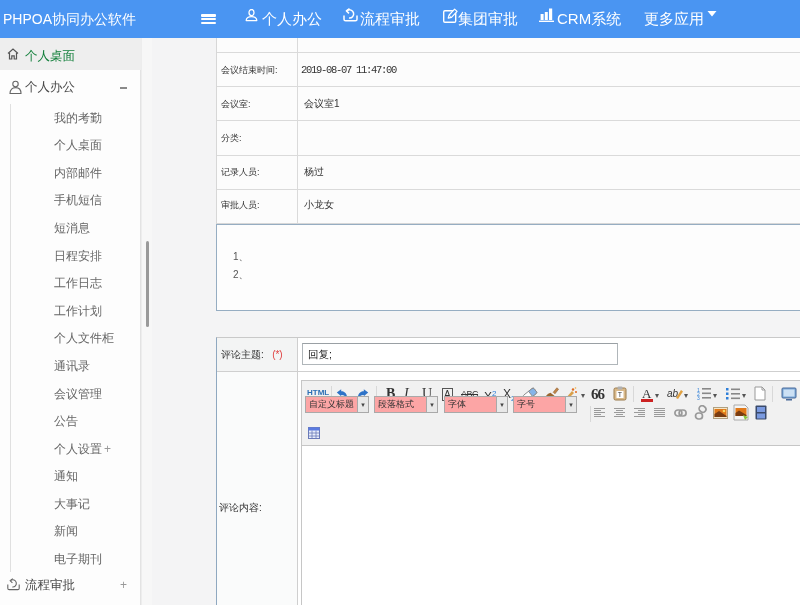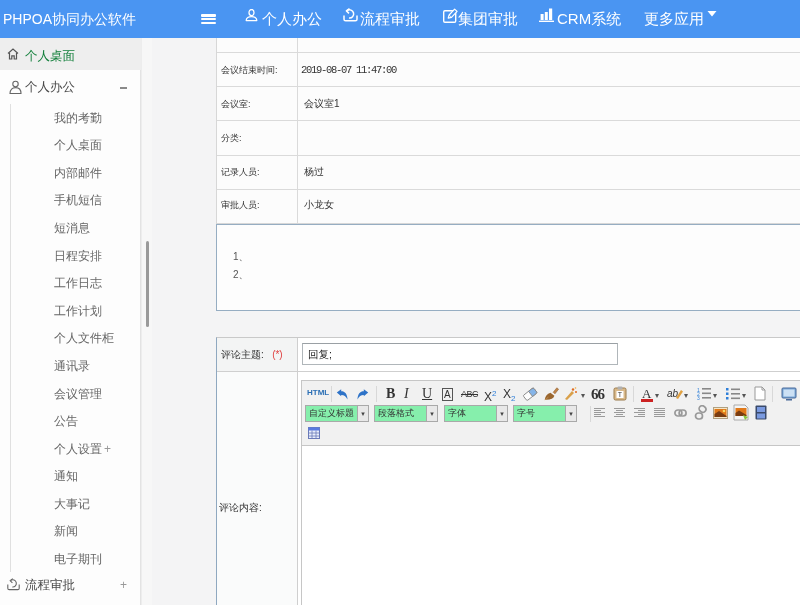--- a/index.html
+++ b/index.html
@@ -38,21 +38,21 @@
   
   #bluebox { left:216px; top:224px; width:584px; height:87px; background:#fdfdfd; border:1px solid #96adc2; border-right:none; }
 
   
   #t2 { left:216px; top:337px; width:584px; height:268px; background:#f3f4f4; border-left:1px solid #8fa8c0; border-top:1px solid #c9c9c9; }
 
   
   #editor { left:301px; top:380px; width:499px; height:225px; border:1px solid #c6c6c6; border-right:none; background:#f1f1f1; }
   .sep { position:absolute; width:1px; height:16px; background:#d8d8d8; top:386px; }
   .ticon { position:absolute; font-size:13px; color:#333; top:386px; height:16px; line-height:16px; }
-  .dd { position:absolute; top:405px; width:64px; height:17px; background:#86efac; border:1px solid #a9a9a9; font-size:9px; color:#333; line-height:15px; padding-left:3px; white-space:nowrap; overflow:hidden; }
+  .dd { position:absolute; top:396px; width:64px; height:17px; background:#fca5a5; border:1px solid #a9a9a9; font-size:9px; color:#333; line-height:15px; padding-left:3px; white-space:nowrap; overflow:hidden; }
   .ddbtn { position:absolute; right:0; top:0; width:11px; height:15px; background:#e8e8e8; border-left:1px solid #a9a9a9; font-size:7px; color:#444; text-align:center; line-height:15px; }
   .alico { position:absolute; top:408px; width:11px; height:10px; }
   .alico i { display:block; background:#9a9a9a; height:1px; margin-bottom:1px; }
 </style>
 </head>
 <body>
 
 <div id="topbar" class="abs"></div>
 <div id="logo" class="abs">PHPOA协同办公软件</div>
 

